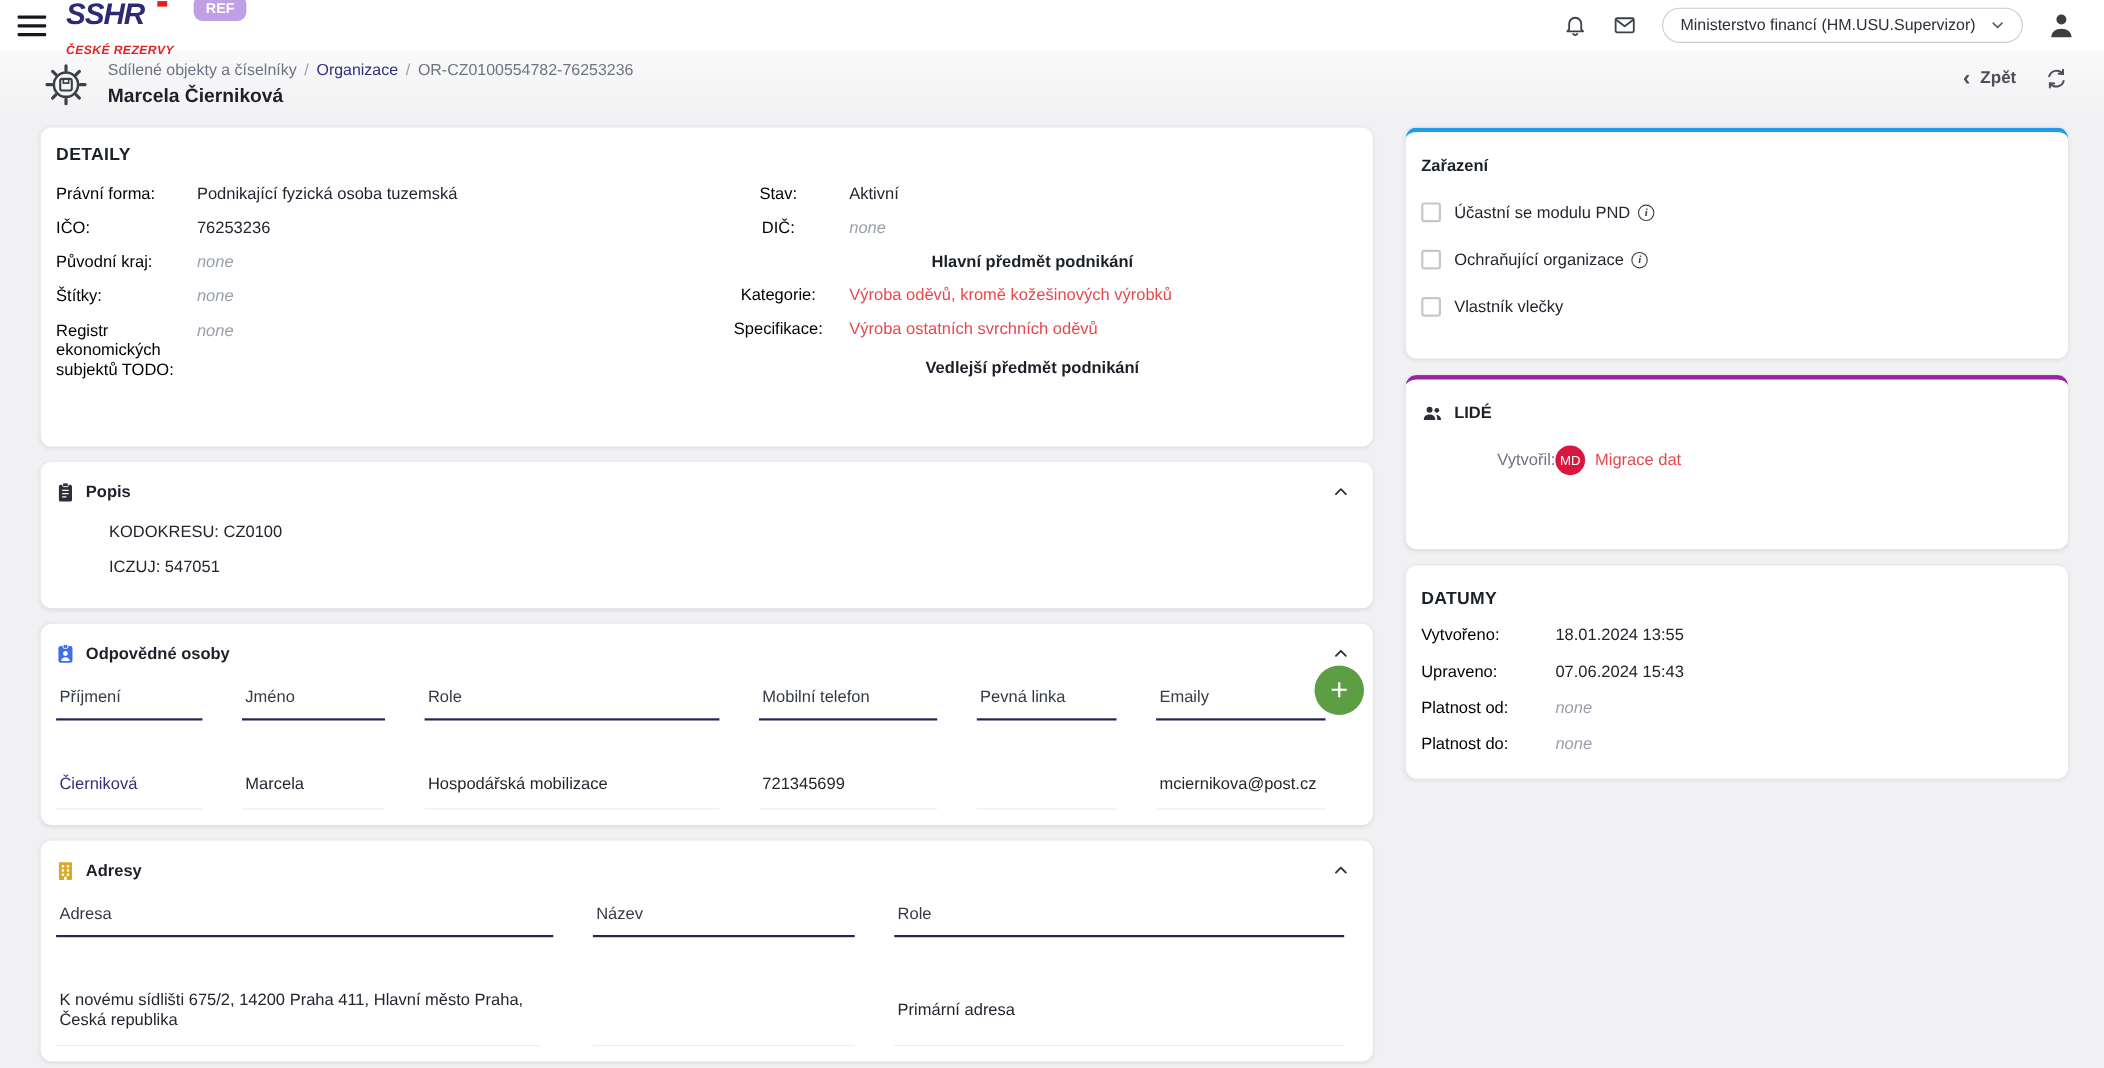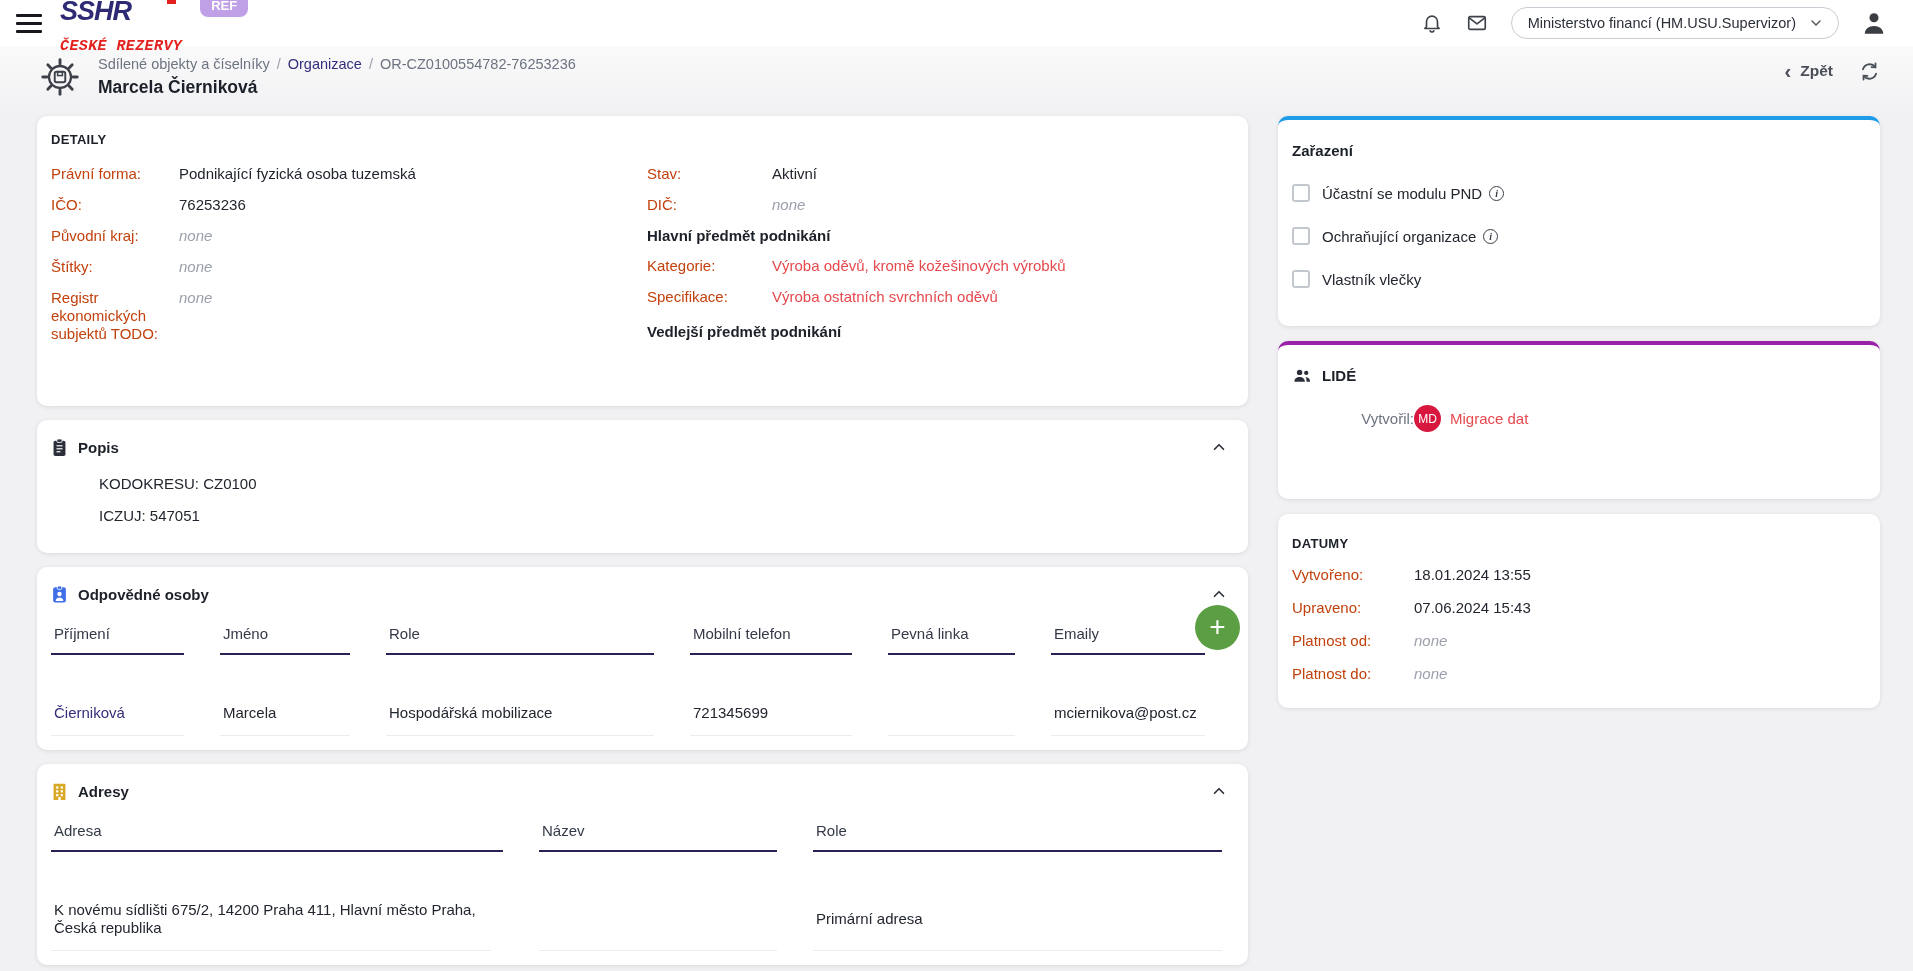--- a/index.html
+++ b/index.html
@@ -17,21 +17,21 @@
   
   .topbar{height:46px;background:#fff;display:flex;align-items:center;justify-content:space-between;
     padding:0 26px 0 16px;position:relative;z-index:5;}
   .tb-left{display:flex;align-items:center;gap:18px;}
   .hamburger{width:26px;height:20px;display:flex;flex-direction:column;justify-content:space-between;cursor:pointer;padding-top:1px;}
   .hamburger span{display:block;height:3px;background:#16181d;border-radius:1px;}
   .logo{position:relative;line-height:1;cursor:pointer;padding-top:2px;}
   .logo-main{font-size:27px;font-weight:bold;font-style:italic;letter-spacing:-1px;color:var(--brandNavy);
     border-top:3px solid var(--brandNavy);padding-top:1px;}
   .logo-dash{position:absolute;top:7px;right:6px;width:9px;height:5px;background:var(--brandRed);}
-  .logo-sub{font-size:15px;font-weight:bold;font-style:italic;color:var(--brandRed);letter-spacing:.4px;margin-top:14px;font-family:Liberation Mono, monospace;}
+  .logo-sub{font-size:11px;font-weight:bold;font-style:italic;color:var(--brandRed);letter-spacing:.4px;margin-top:14px;}
   .ref-badge{background:var(--badgePurple);color:#fff;font-size:13px;font-weight:bold;
     padding:4px 11px;border-radius:8px;align-self:flex-start;margin-top:2px;}
   .tb-right{display:flex;align-items:center;gap:22px;}
   .icon-btn{background:none;border:none;padding:0;cursor:pointer;display:flex;align-items:center;}
   .org-select{display:flex;align-items:center;gap:12px;border:1px solid #c9ccd2;border-radius:18px;
     padding:7px 14px 7px 16px;font-size:14.5px;color:#2b2f38;background:#fff;cursor:pointer;}
   
   .page{padding:6px 33px 0 37px;background:linear-gradient(180deg,#fafafb 0%,#f1f1f3 64px);height:925px;}
   .page-head{display:flex;align-items:center;gap:15px;position:relative;padding-top:2px;}
   .page-icon{width:46px;height:46px;flex:0 0 auto;}
@@ -43,36 +43,36 @@
   .back-btn{background:none;border:none;font-family:inherit;font-size:15.5px;font-weight:bold;color:#4a4e58;
     display:flex;align-items:center;gap:9px;cursor:pointer;}
   .back-chev{font-size:20px;font-weight:bold;color:#4a4e58;line-height:1;}
   
   .columns{display:flex;gap:30px;margin-top:16px;align-items:flex-start;}
   .col-left{width:1211px;display:flex;flex-direction:column;gap:14px;}
   .col-right{width:602px;display:flex;flex-direction:column;gap:15px;}
   .card{background:#fff;border-radius:10px;box-shadow:0 1px 4px rgba(30,30,60,.10);padding:16px 18px 14px 14px;}
   .card.b-blue{border-top:4px solid var(--accentBlue);}
   .card.b-purple{border-top:4px solid var(--accentPurple);text-align:right;}
-  .caps-title{font-size:13px;font-weight:bold;letter-spacing:.3px;color:#1c2028;}
+  .caps-title{font-size:16px;font-weight:bold;letter-spacing:.3px;color:#1c2028;}
   .sec-head{display:flex;align-items:center;gap:10px;}
   .sec-title{font-size:15px;font-weight:bold;color:#1c2028;}
   .chev-btn{margin-left:auto;background:none;border:none;cursor:pointer;padding:2px;display:flex;}
   
   .frow{display:flex;align-items:flex-start;margin-bottom:13px;line-height:18px;}
-  .frow .lbl{flex:0 0 122px;color:#c2410c;padding-right:4px;}
+  .frow .lbl{flex:0 0 122px;color:#000000;padding-right:4px;}
   .frow .val{color:#22262e;}
   .val.none{color:#9aa0ab;font-style:italic;}
   .val.redlink{color:var(--linkRed);cursor:pointer;}
   
   .details-card{min-height:290px;}
   .details-grid{display:flex;margin-top:18px;}
   .d-left{width:596px;flex:0 0 auto;}
   .d-left .lbl{flex-basis:128px;}
-  .d-right{flex:1;}
+  .d-right{flex:1;text-align:center;}
   .d-right .lbl{flex-basis:125px;}
   .subhead{font-weight:bold;font-size:15px;color:#1c2028;margin:7px 0 13px;}
   .subhead.second{margin-top:17px;}
   
   .desc-card{min-height:122px;}
   .desc-lines{margin:17px 0 2px 3px;}
   .desc-line{margin-bottom:14px;line-height:18px;margin-left:45px;}
   
   .tbl{display:grid;margin-top:14px;gap:36px;}
   .tbl-persons{grid-template-columns:133px 130px 268px 162px 127px 1fr;width:calc(100% - 52px);}

